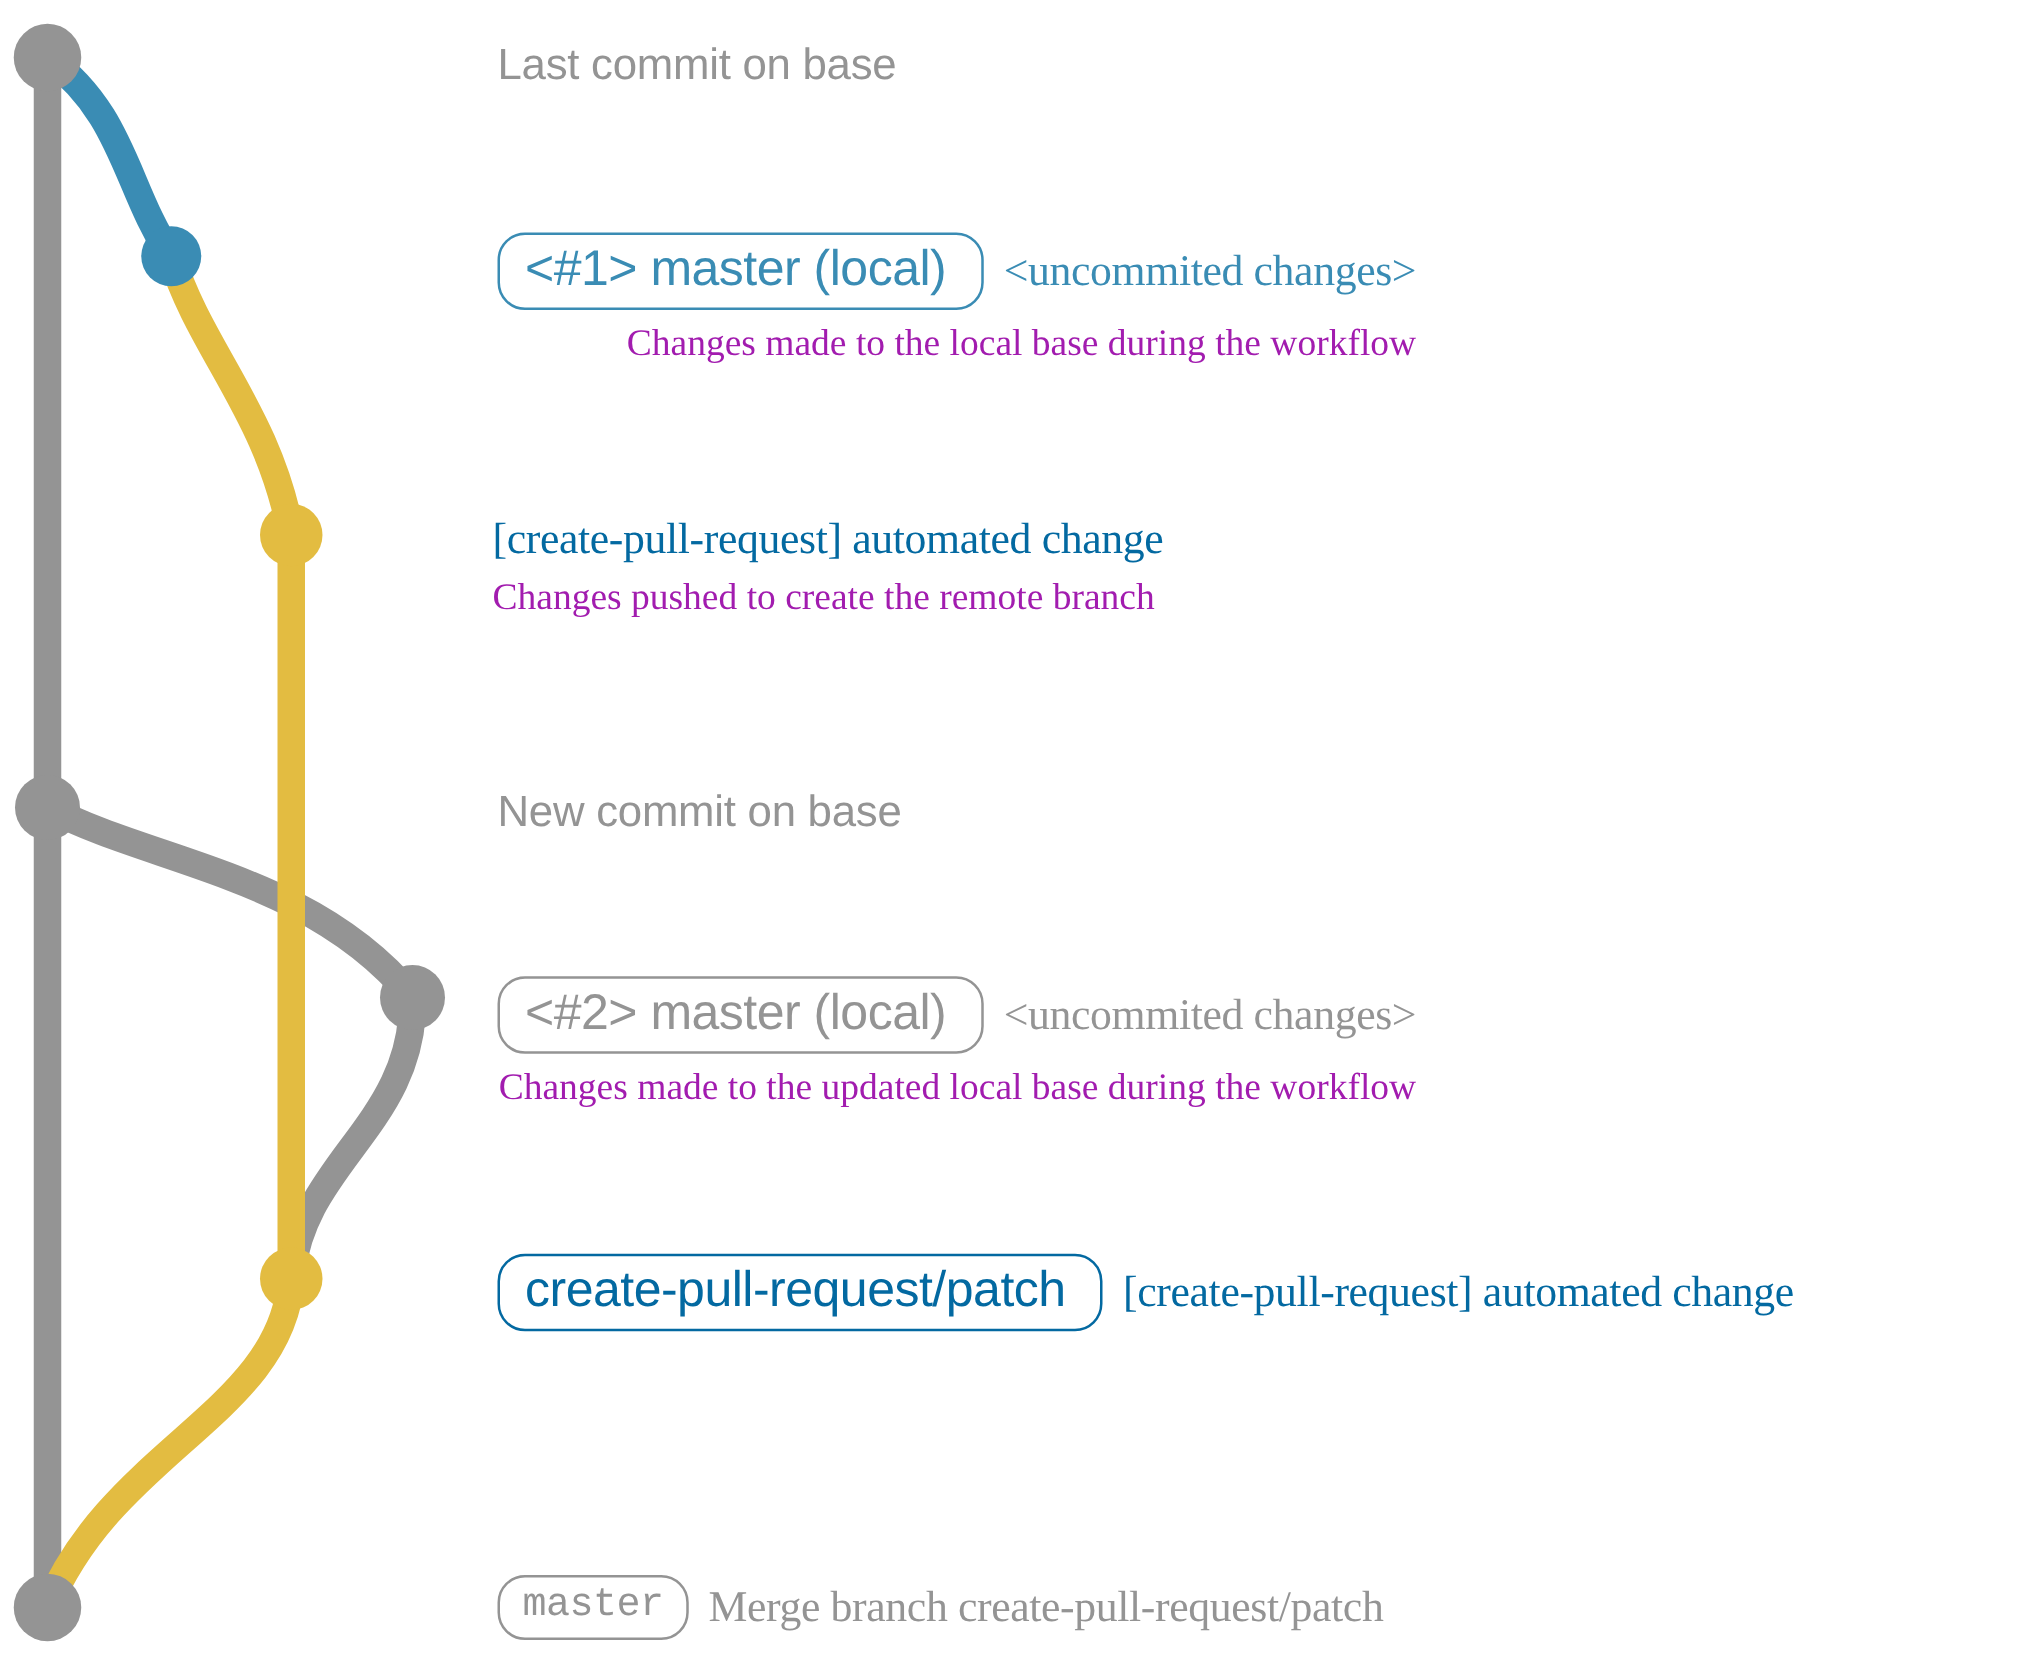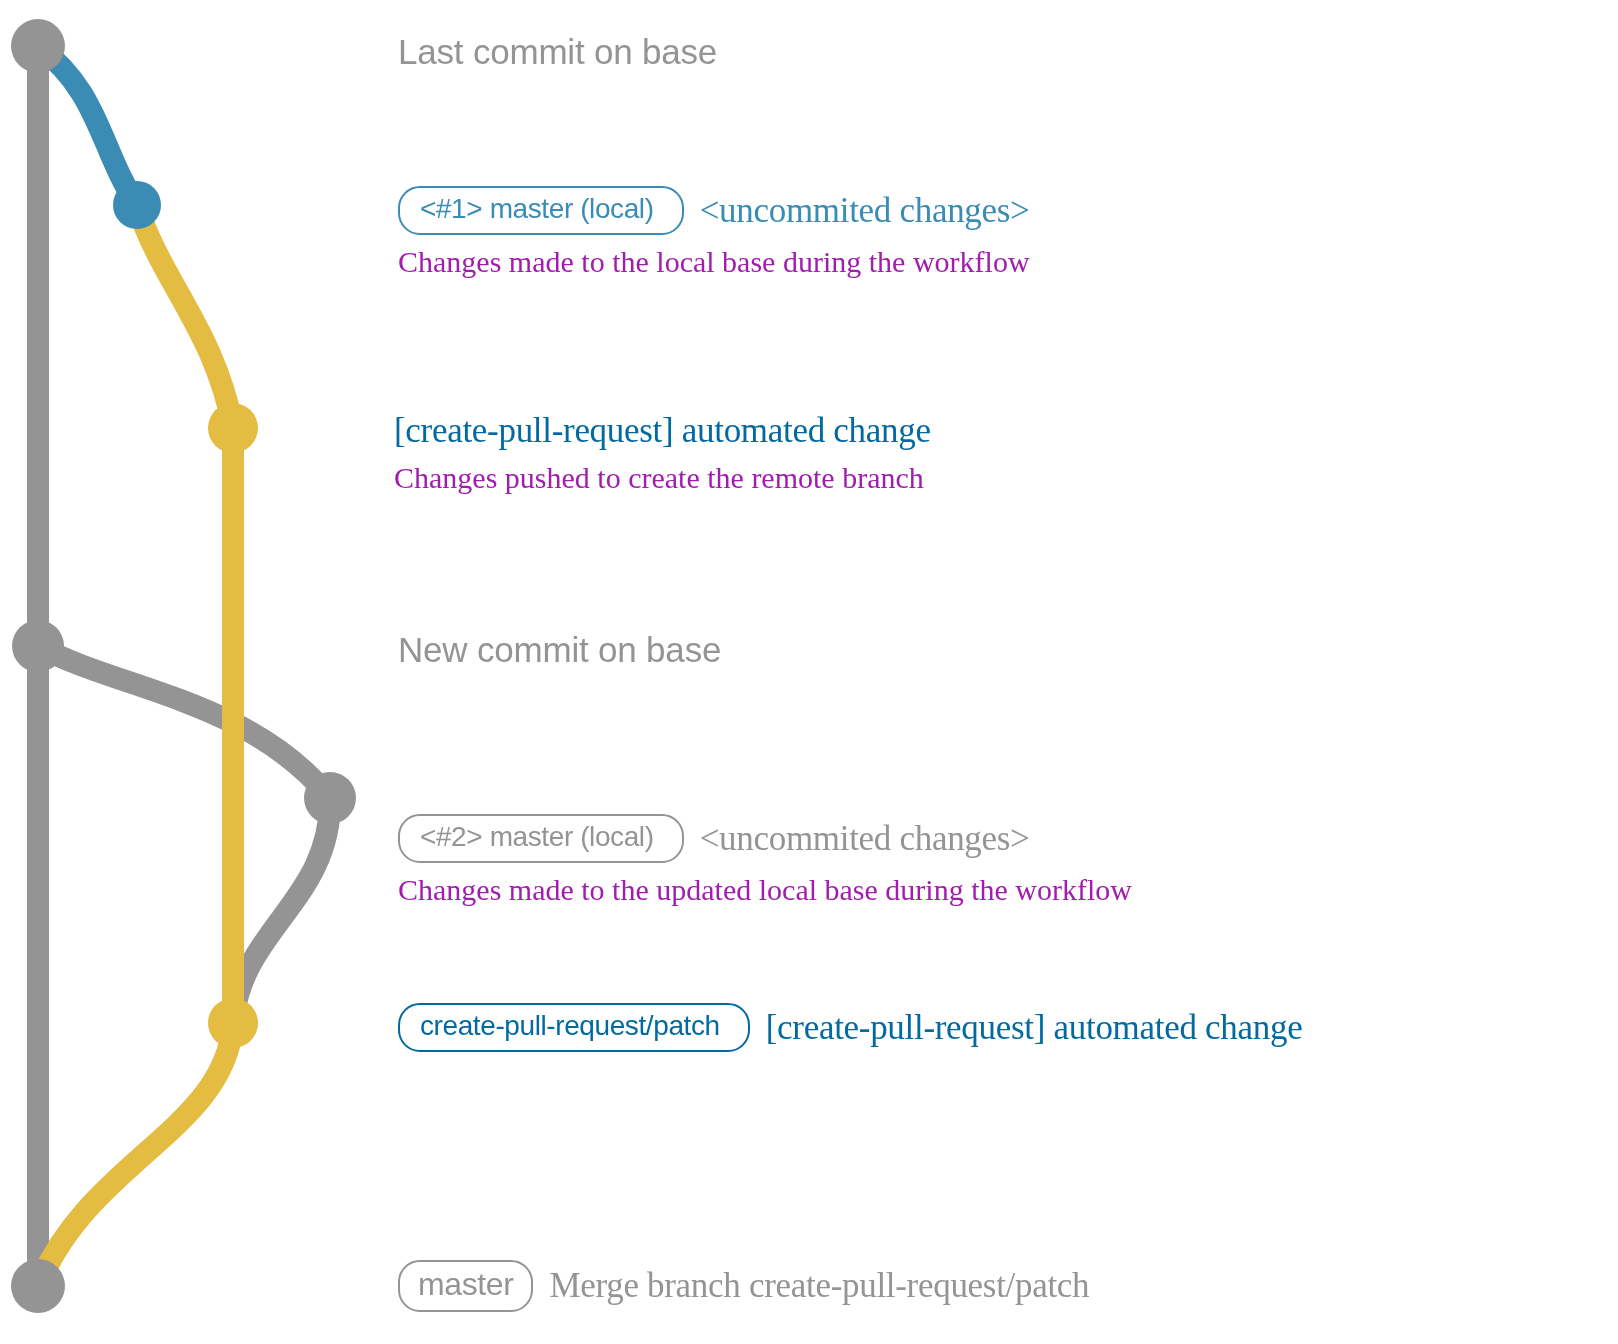--- a/index.html
+++ b/index.html
@@ -57,21 +57,21 @@
     letter-spacing: -0.2px;
     white-space: nowrap;
   }
 
   .badge {
     display: inline-block;
     border: 2px solid currentColor;
     border-radius: 22px;
     padding: 6px 28px 9px 20px;
     font-family: "Liberation Sans", sans-serif;
-    font-size: 28px;
+    font-size: 40px;
     line-height: 1.08;
     letter-spacing: -0.4px;
     white-space: nowrap;
     box-sizing: border-box;
   }
 
   .commit-msg {
     font-family: Liberation Serif, serif;
     font-size: 35px;
     letter-spacing: -0.3px;
@@ -142,35 +142,35 @@
     </div>
     <div class="desc" style="">Changes pushed to create the remote branch</div>
   </div>
 
   <div class="row" style="left:398px; top:630px;">
     <div class="headline">
       <span class="plain-title c-gray">New commit on base</span>
     </div>
   </div>
 
-  <div class="row-stack" style="left:398px; top:781px;margin-top:33px;">
+  <div class="row-stack" style="left:398px; top:781px;">
     <div class="headline">
       <span class="badge c-gray">&lt;#2&gt; master (local)</span>
       <span class="commit-msg c-gray">&lt;uncommited changes&gt;</span>
     </div>
     <div class="desc desc-right">Changes made to the updated local base during the workflow</div>
   </div>
 
   <div class="row-stack" style="left:398px; top:1003px;">
     <div class="headline">
       <span class="badge c-gold">create-pull-request/patch</span>
       <span class="commit-msg c-gold">[create-pull-request] automated change</span>
     </div>
   </div>
 
   <div class="row" style="left:398px; top:1260px;">
     <div class="headline">
-      <span class="badge c-gray" style="font-size:32px; padding:5px 18px 8px 18px;">master</span>
+      <span class="badge c-gray" style="font-size:32px; padding:5px 18px 8px 18px;font-family:Liberation Mono, monospace;">master</span>
       <span class="commit-msg c-gray">Merge branch create-pull-request/patch</span>
     </div>
   </div>
 
 </div>
 
 </body></html>

